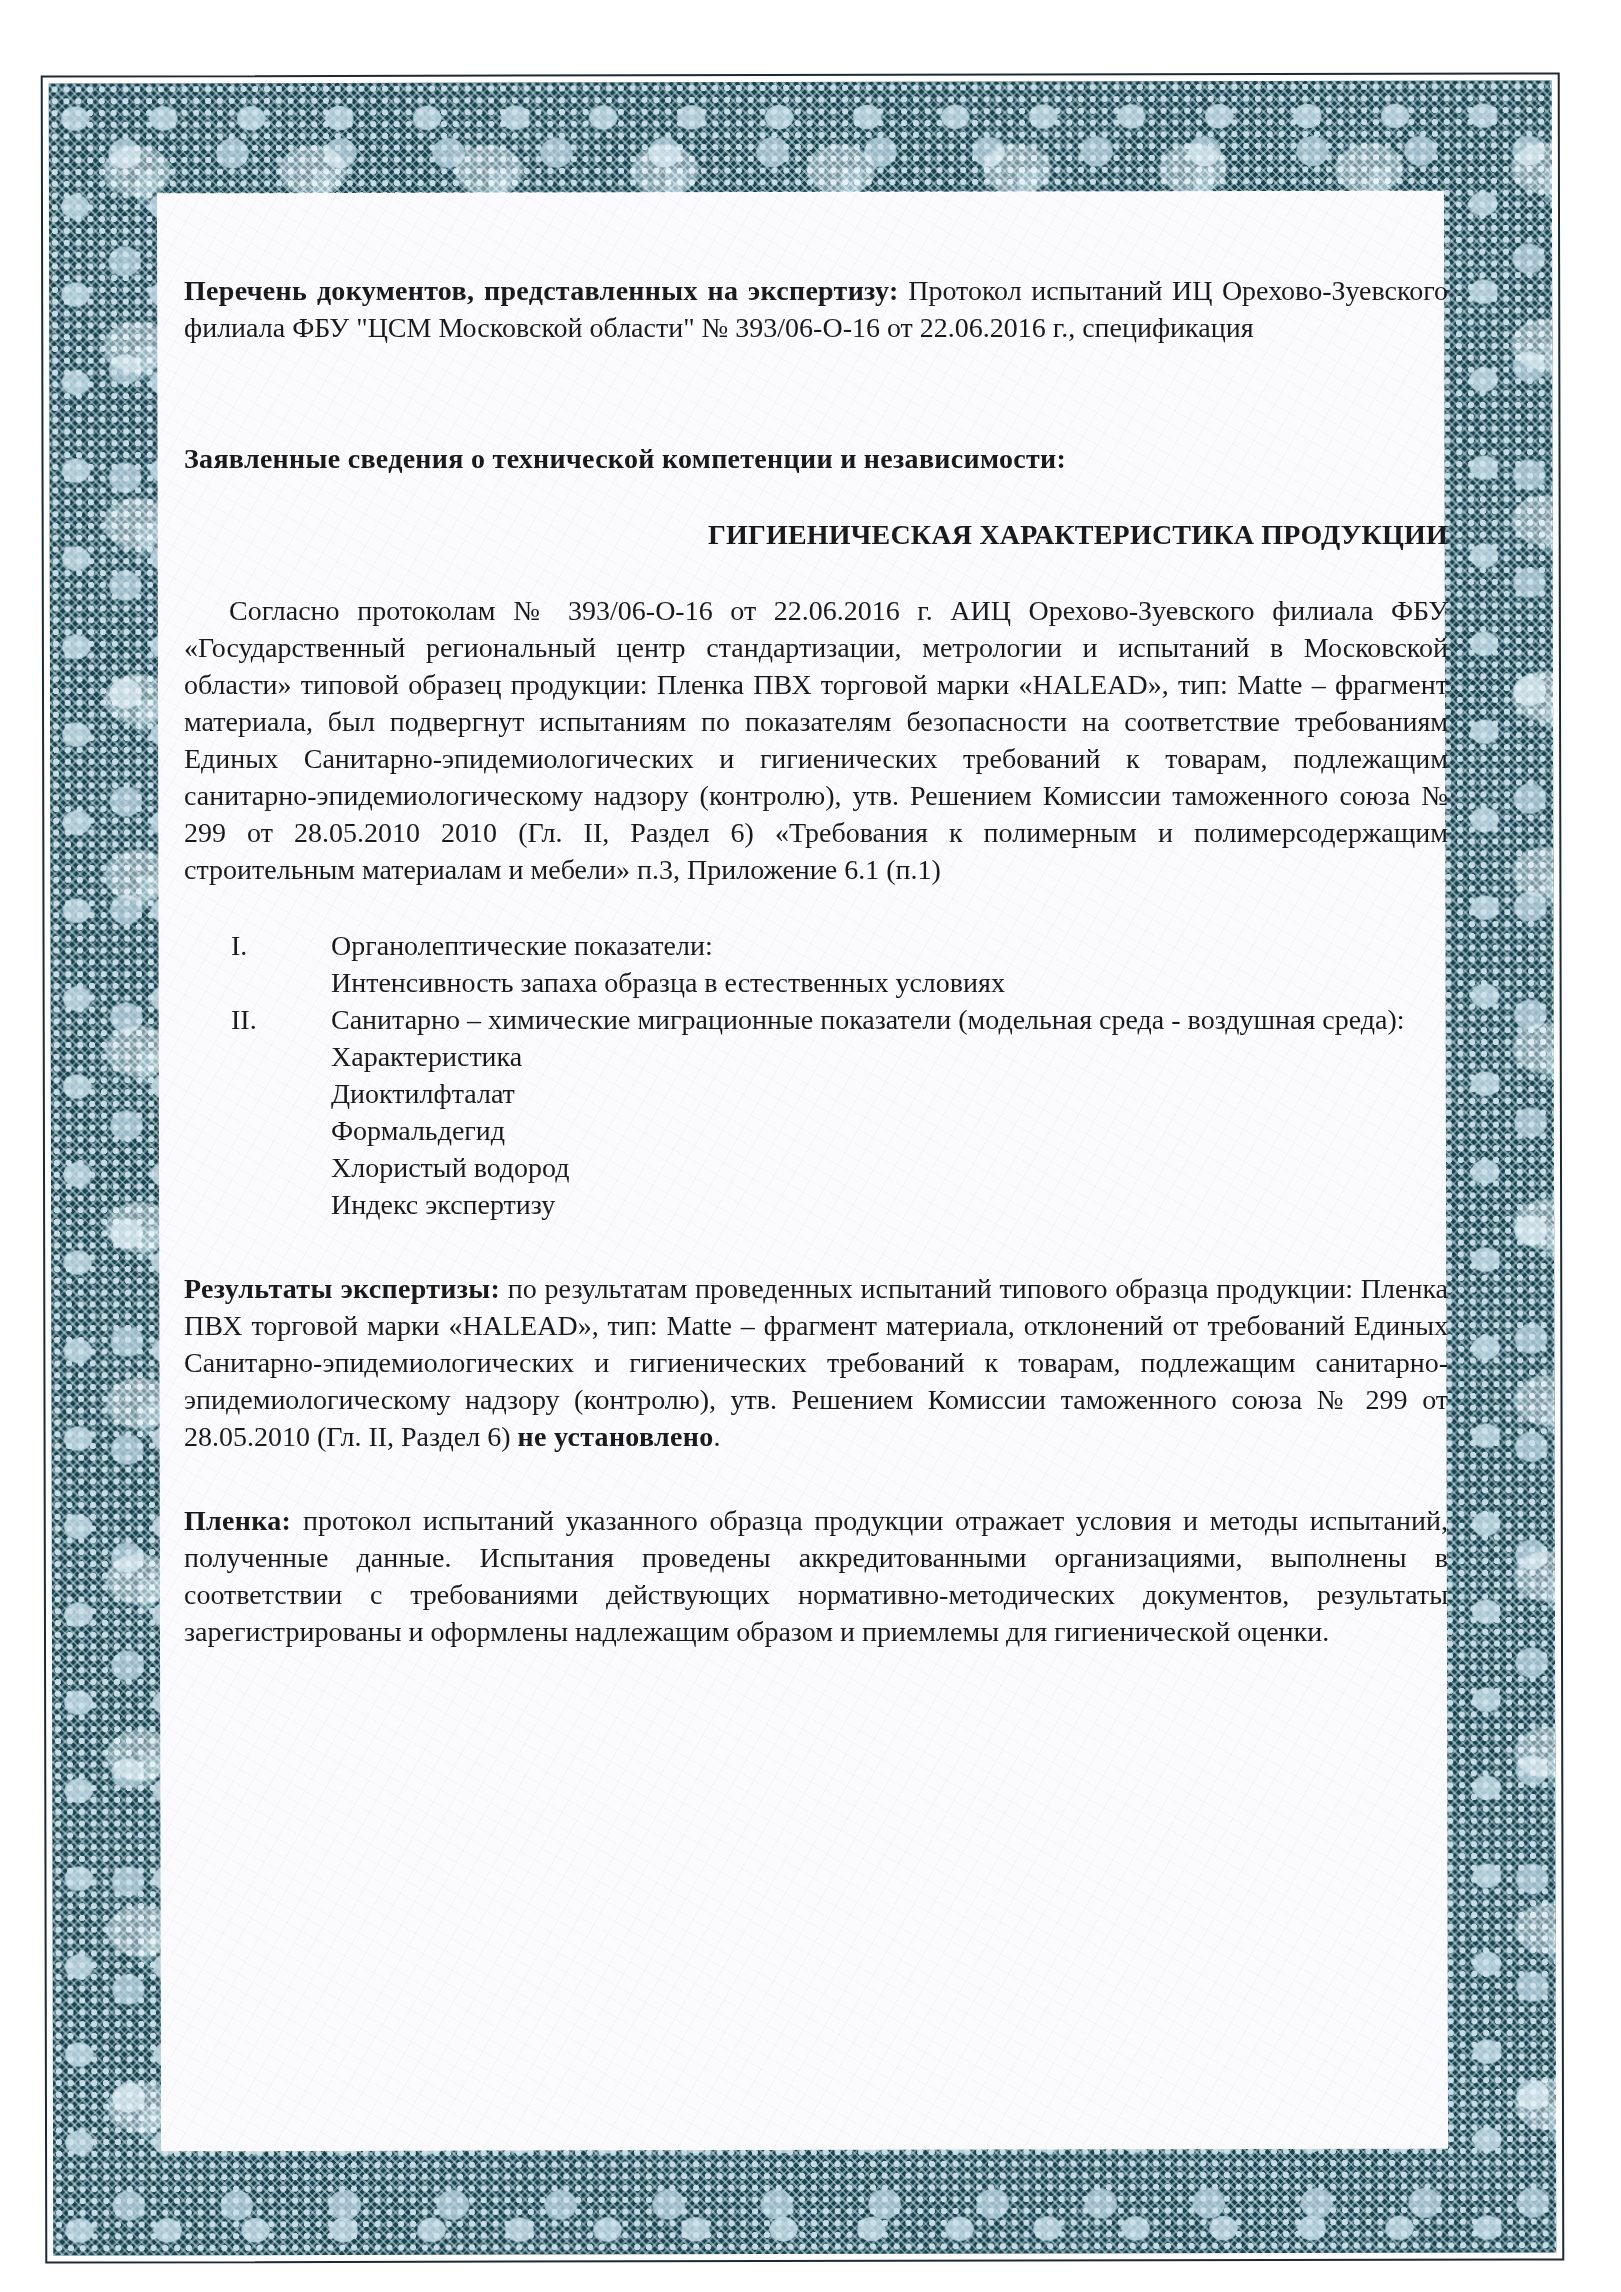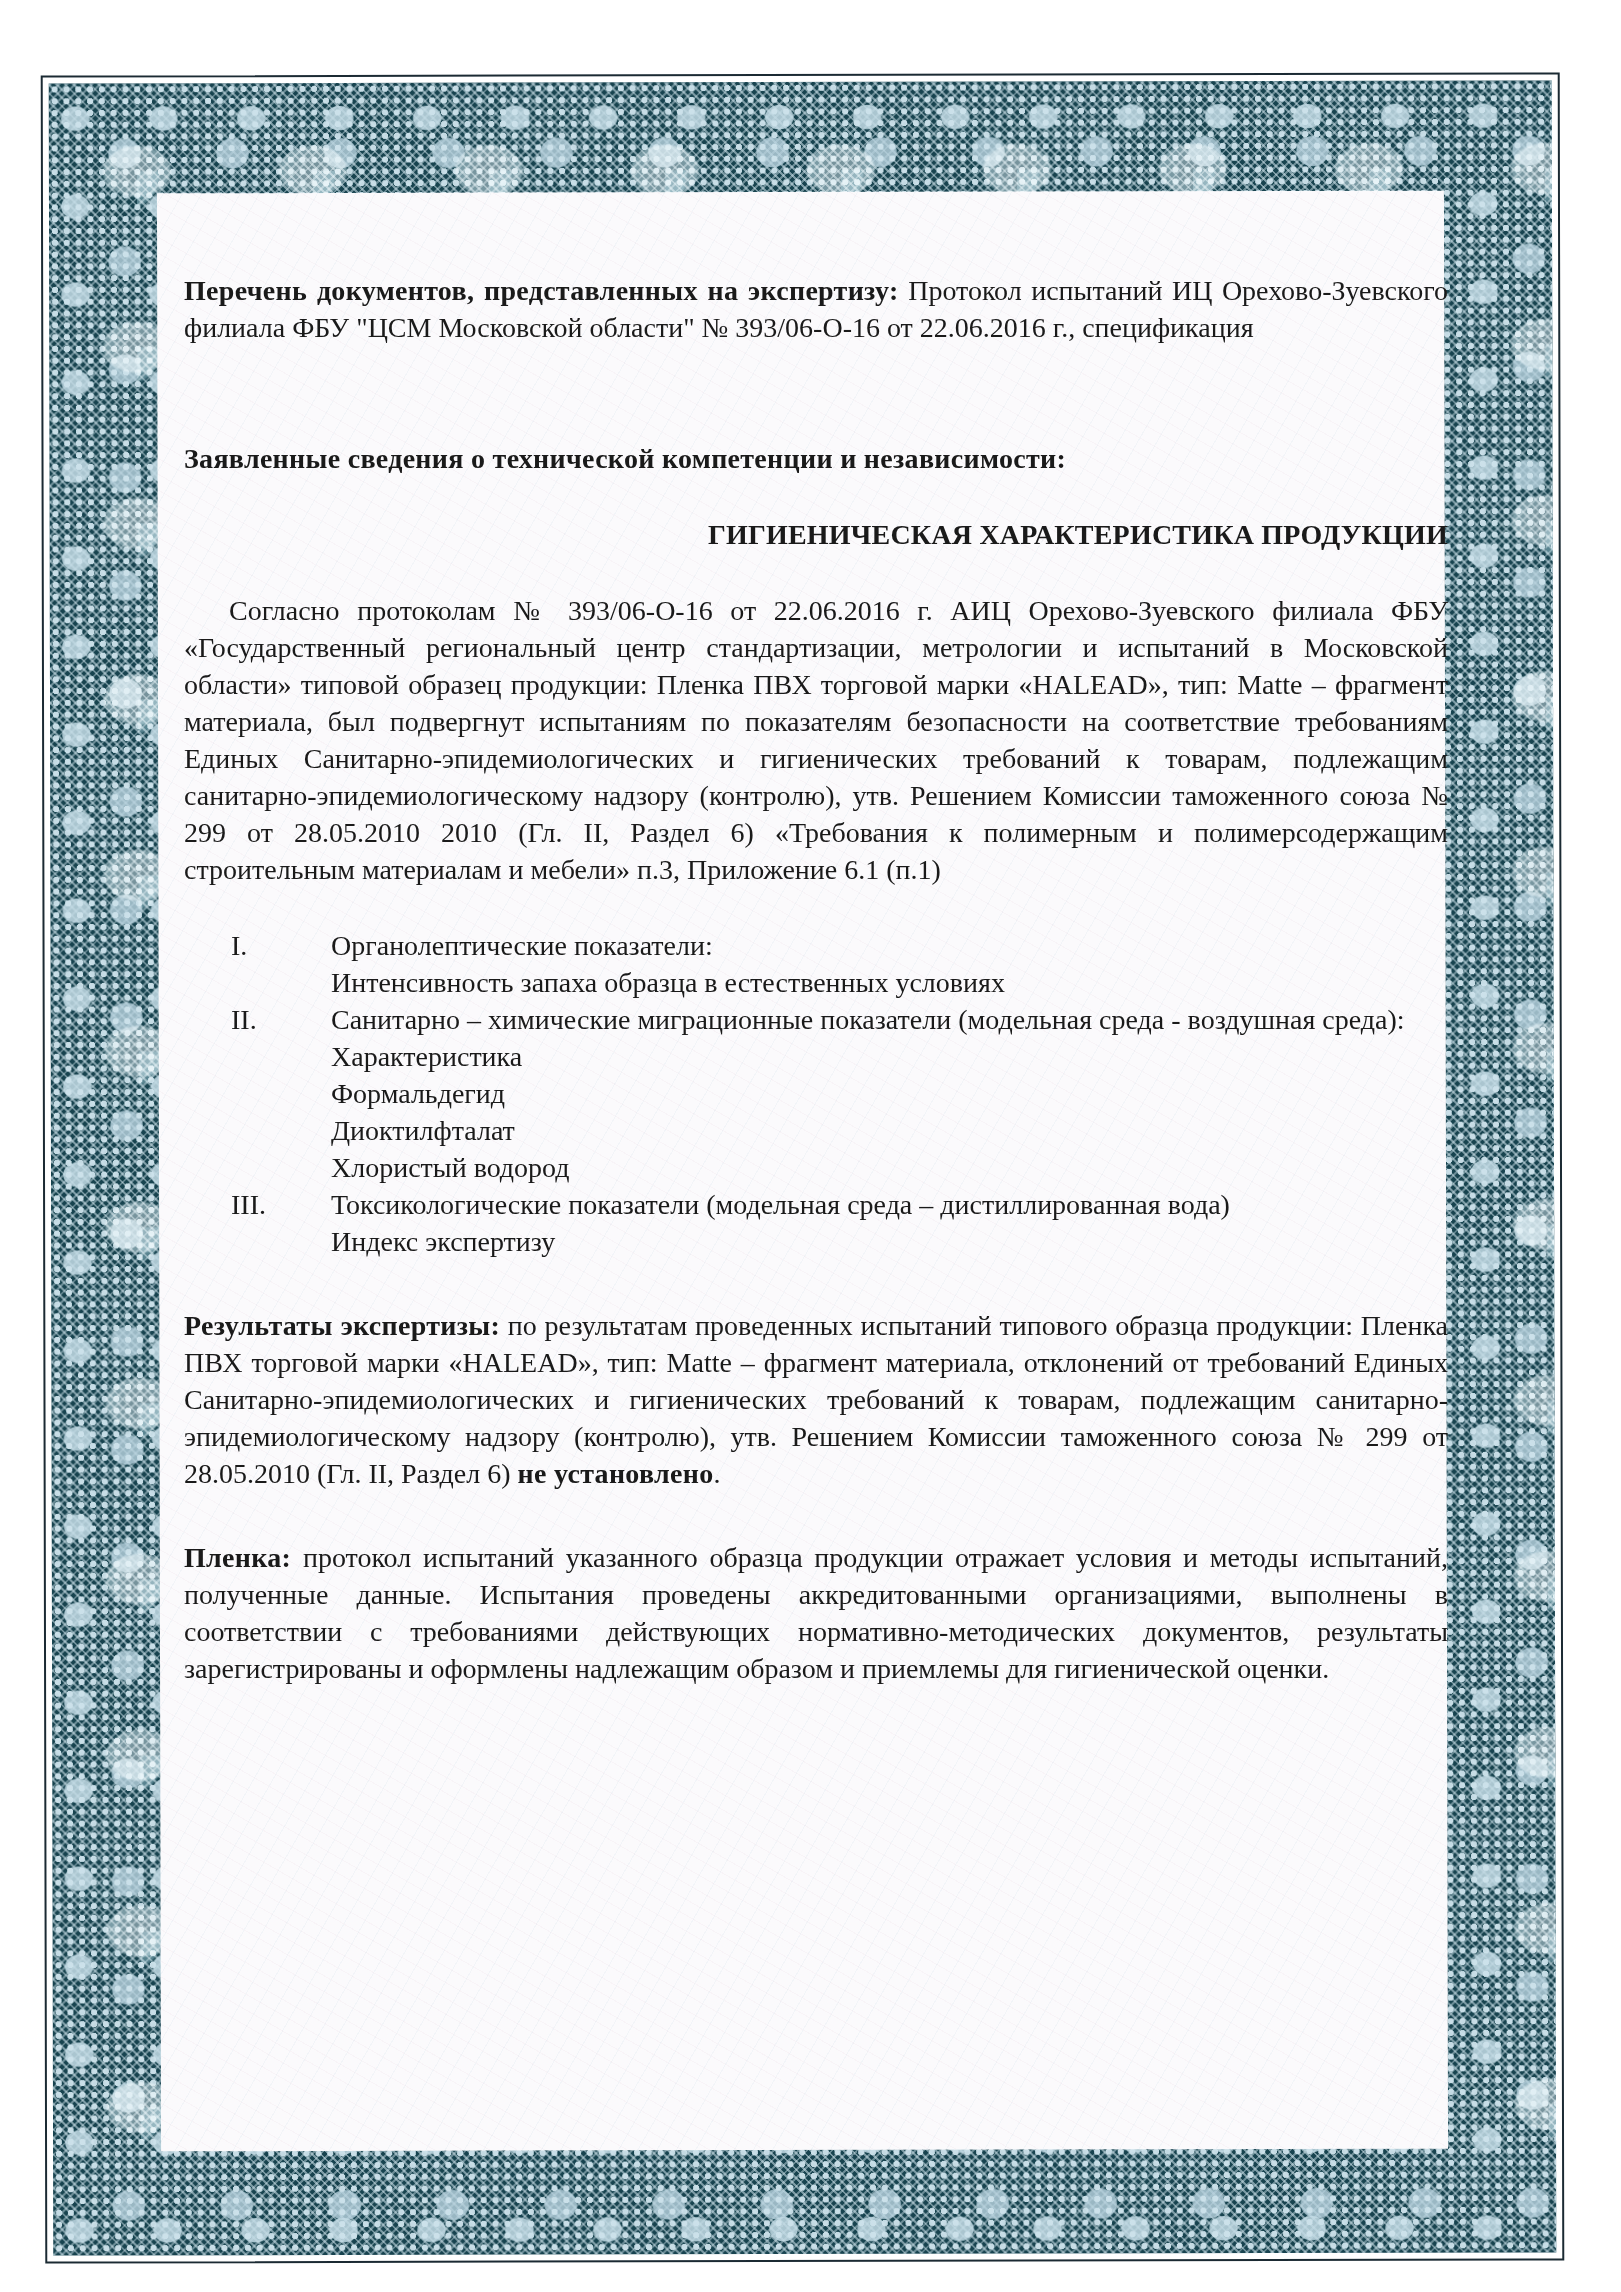--- a/index.html
+++ b/index.html
@@ -160,29 +160,25 @@
         <span class="item-text">Органолептические показатели:</span>
       </div>
       <div class="sub">Интенсивность запаха образца в естественных условиях</div>
     </li>
     <li>
       <div class="list-row">
         <span class="num">II.</span>
         <span class="item-text">Санитарно – химические миграционные показатели (модельная среда - воздушная среда):</span>
       </div>
       <div class="sub">Характеристика</div>
+      <div class="sub">Диоктилфталат</div>
       <div class="sub">Формальдегид</div>
-      <div class="sub">Диоктилфталат</div>
       <div class="sub">Хлористый водород</div>
     </li>
     <li>
-      <div class="list-row">
-        <span class="num">III.</span>
-        <span class="item-text">Токсикологические показатели (модельная среда – дистиллированная вода)</span>
-      </div>
       <div class="sub">Индекс экспертизу</div>
     </li>
   </ul>
 
   <div class="gap-lg"></div>
 
   <p class="p">
     <span class="b">Результаты экспертизы:</span><span> по результатам проведенных испытаний типового образца продукции: Пленка ПВХ торговой марки «HALEAD», тип: Matte – фрагмент материала, отклонений от требований Единых Санитарно-эпидемиологических и гигиенических требований к товарам, подлежащим санитарно-эпидемиологическому надзору (контролю), утв. Решением Комиссии таможенного союза № 299 от 28.05.2010 (Гл. II, Раздел 6) </span><span class="b">не установлено</span><span>.</span>
   </p>
 

